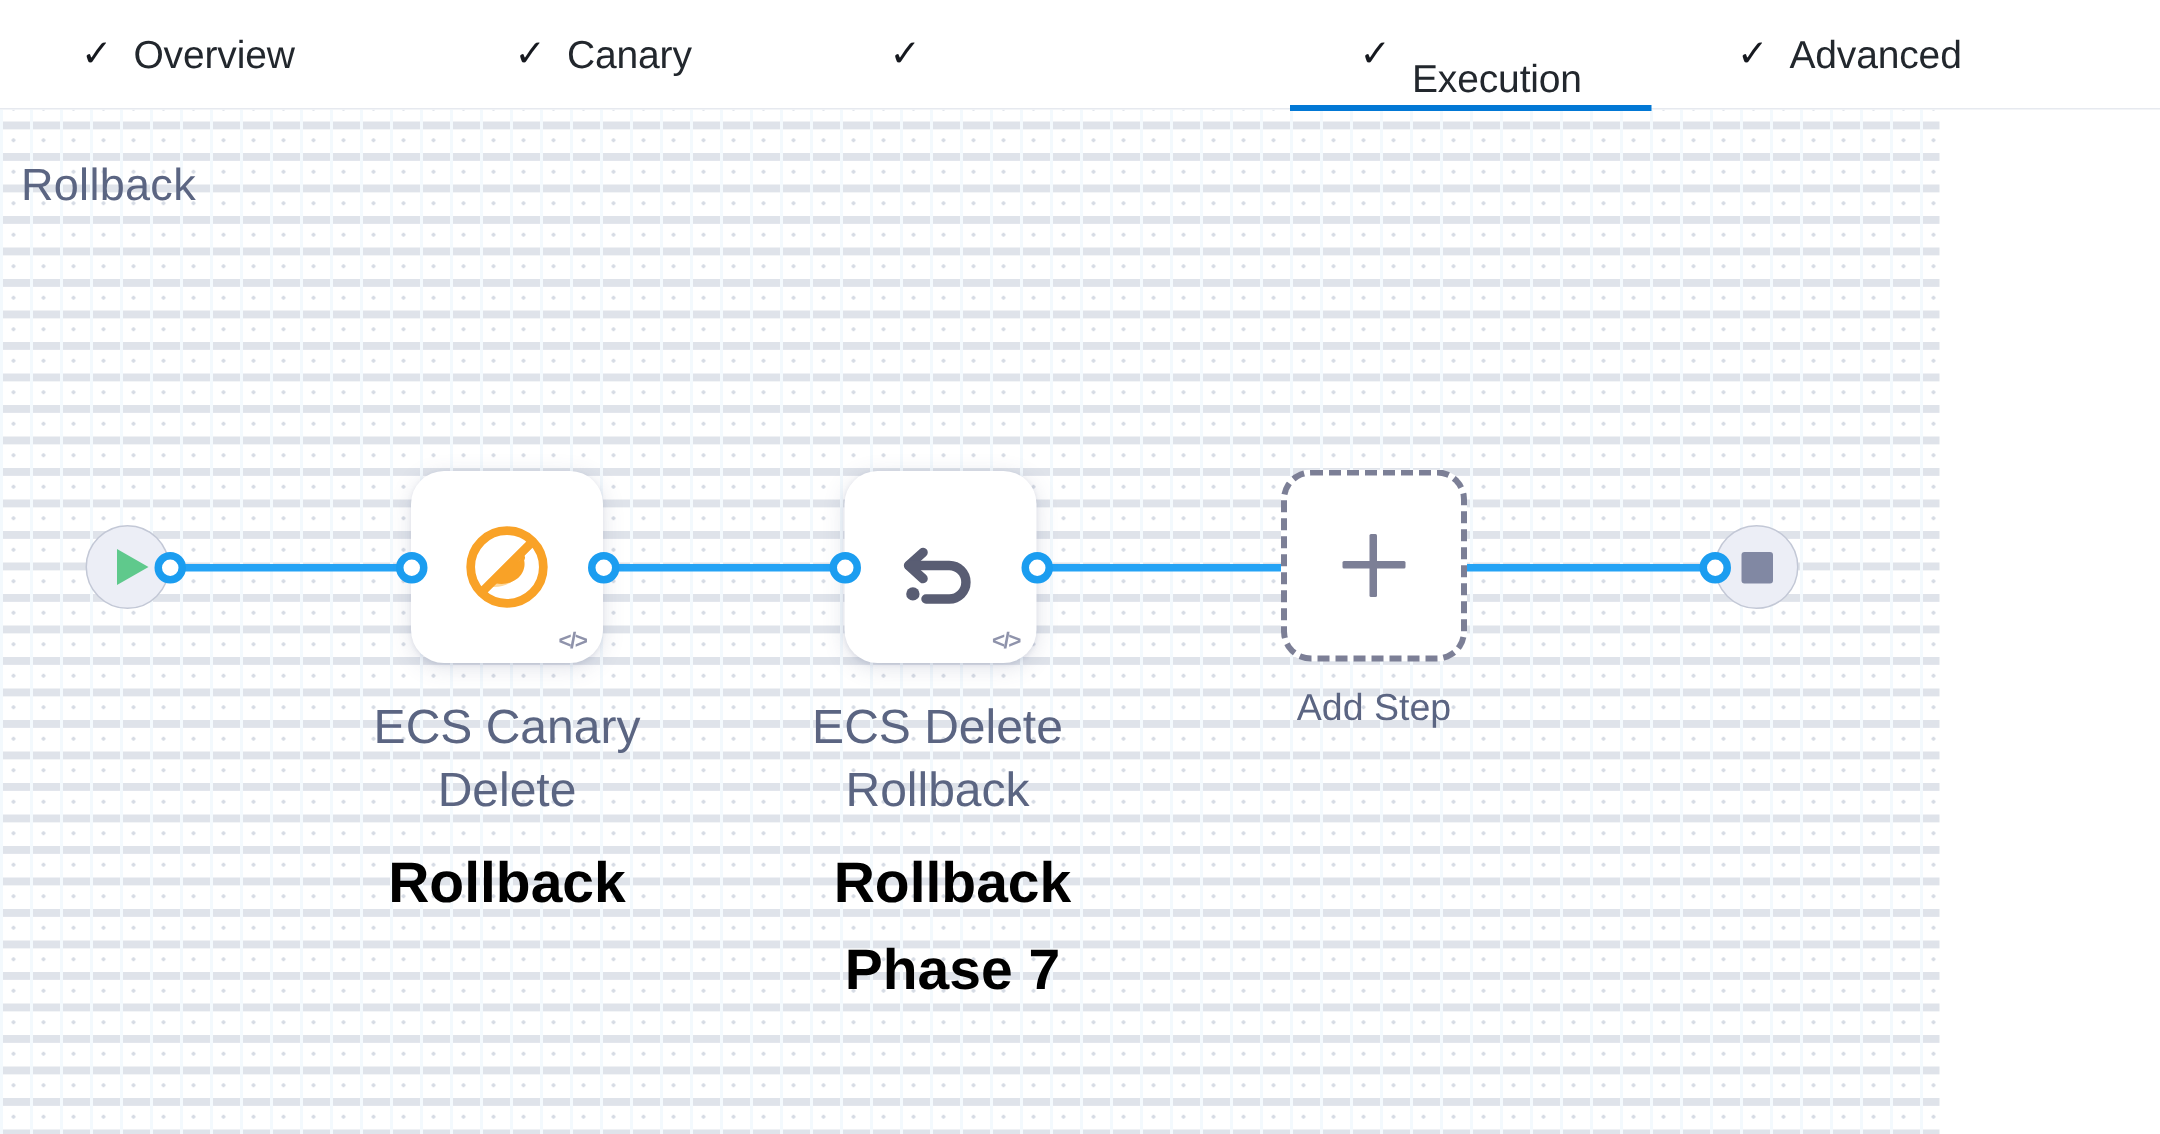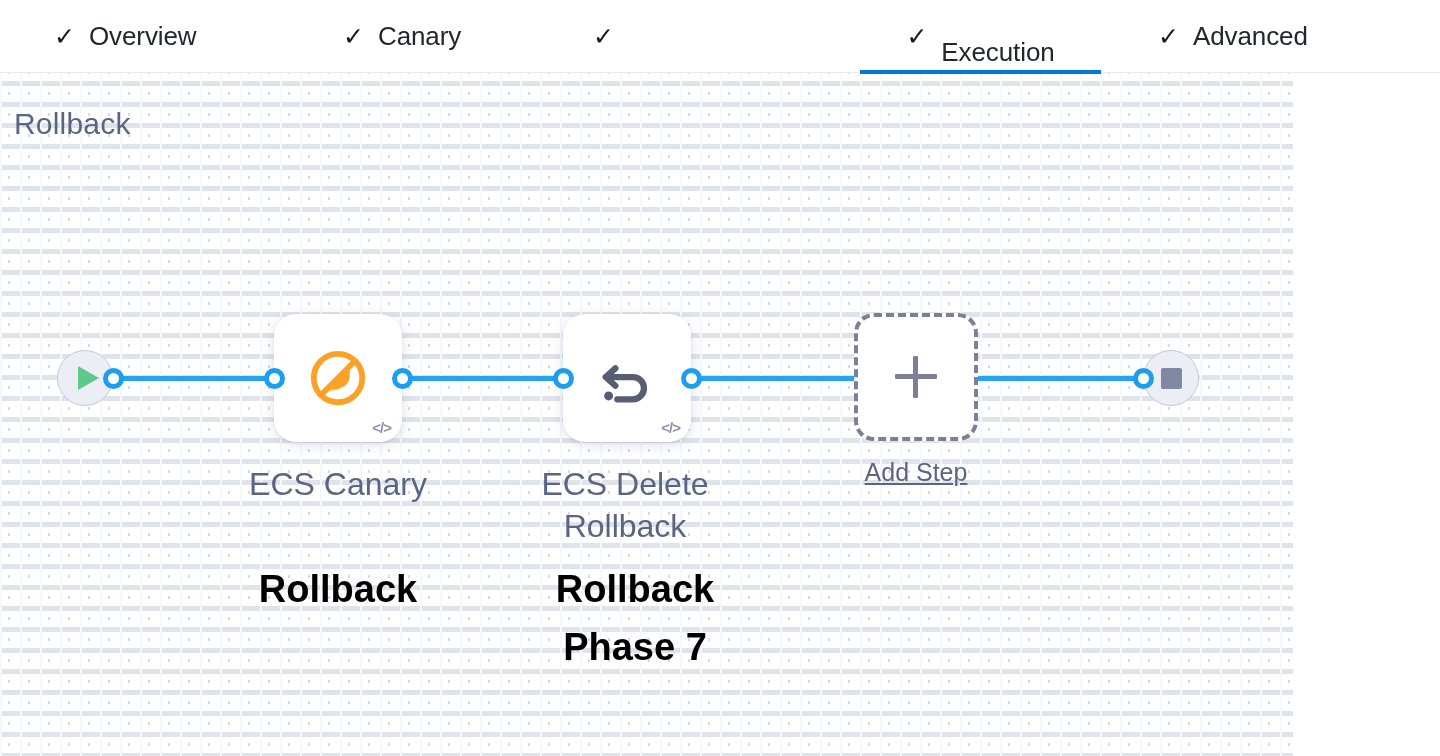--- a/index.html
+++ b/index.html
@@ -249,21 +249,20 @@
 
   #add-step-label {
     position: absolute;
     left: 800px;
     top: 385px;
     width: 232px;
     text-align: center;
     font-size: 25px;
     color: #5b6582;
     z-index: 5;
-    text-decoration: underline;
   }
 </style>
 </head>
 <body>
 
 <div id="tab-bar">
 
   <div class="tab" id="tab-overview">
     <span class="tab-check">✓</span>
     <span class="tab-label">Overview</span>
@@ -314,20 +313,21 @@
           <path d="M41.5 22.6c1.6 0 2.9 1.3 2.9 2.9 0 .7-.2 1.3-.6 1.8 1.1 4.9-1 10-5.4 13.2-4.2 3-9.6 3.8-14.4 2.6 1-3.3 2.9-6.3 5.4-8.7 2.8-2.7 6-4.6 9.3-5.8 2-.8 3.3-2.4 3.3-4.3 0-.6-.1-1.1-.3-1.6.1 0 .2-.1.3-.1z" fill="#f9a227"></path>
           <line x1="15" y1="49" x2="49" y2="15" stroke="#f9a227" stroke-width="6" stroke-linecap="round"></line>
         </svg>
       </div>
       <div class="code-badge">&lt;/&gt;</div>
     </div>
     <div class="port" style="left:264px;"></div>
     <div class="port" style="left:392px;"></div>
     <div class="node-label" id="label-ecs-canary-delete">
       <div>ECS Canary</div>
+      <div>Delete</div>
     </div>
 
     <div class="step-node" id="node-ecs-rolling-rollback">
       <div class="step-icon">
         <svg width="62" height="62" viewBox="0 0 64 64" aria-hidden="true">
           <path d="M20 22 L10 31 L20 40" fill="none" stroke="#595d73" stroke-width="6.5" stroke-linecap="round" stroke-linejoin="round"></path>
           <path d="M10.5 31 H38 a11.5 11.5 0 0 1 0 23 H22" fill="none" stroke="#595d73" stroke-width="6.5" stroke-linecap="round"></path>
           <circle cx="13" cy="50.5" r="4.6" fill="#595d73"></circle>
         </svg>
       </div>

